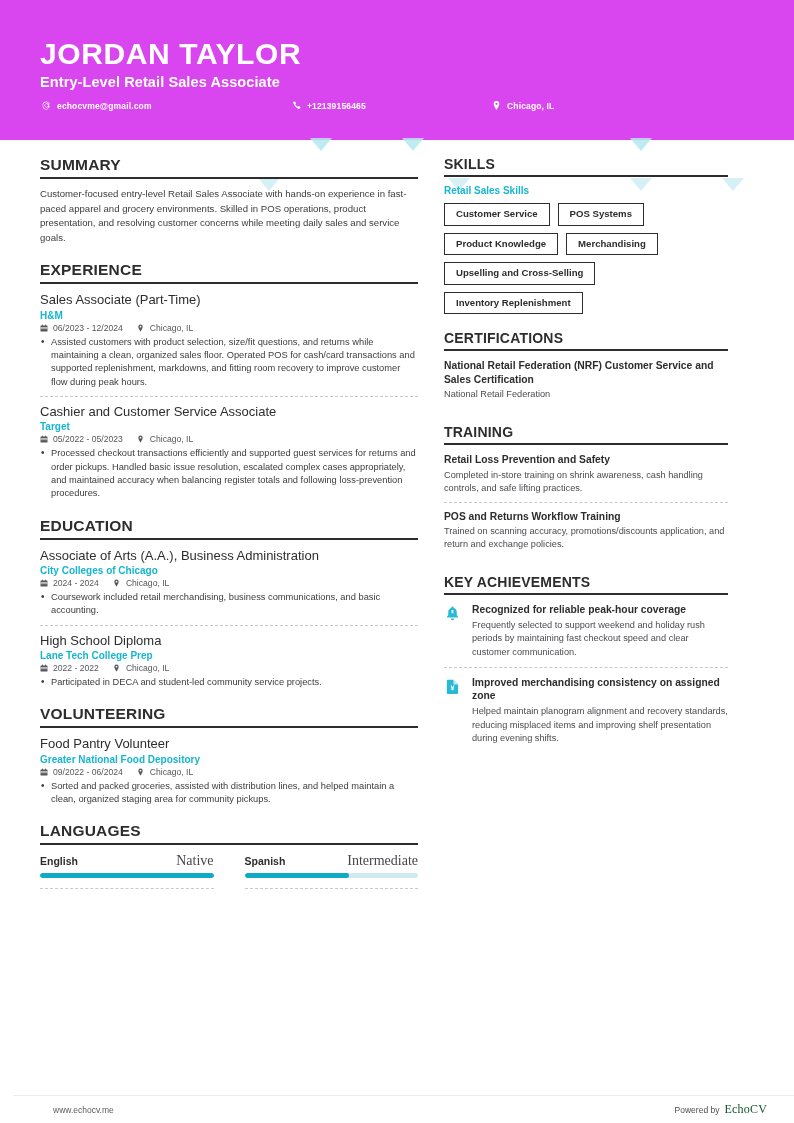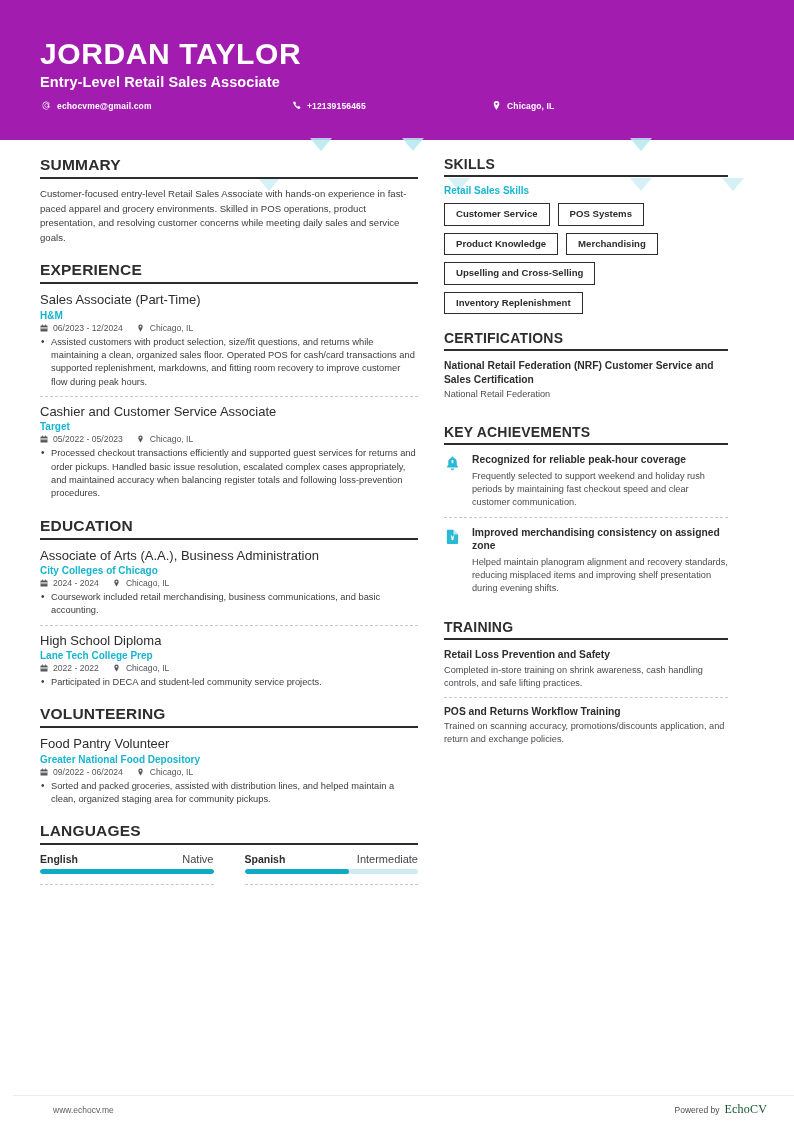--- a/index.html
+++ b/index.html
@@ -14,21 +14,21 @@
     position: relative;
     width: 794px;
     height: 1123px;
     background: #ffffff;
     overflow: hidden;
   }
 
   
   .header {
     position: relative;
-    background: #a21caf;
+    background: #d946ef;
     height: 140px;
     padding: 38px 0 0 40px;
     overflow: hidden;
   }
   .name {
     font-size: 30px;
     font-weight: bold;
     color: #ffffff;
     letter-spacing: 0.6px;
     line-height: 1.05;
@@ -162,21 +162,21 @@
   
   .lang-grid { display: flex; gap: 31px; }
   .lang { flex: 1; }
   .lang-head {
     display: flex;
     justify-content: space-between;
     align-items: baseline;
     margin-bottom: 4px;
   }
   .lang-name { font-size: 10.5px; font-weight: bold; color: #2d2d2d; }
-  .lang-level { font-size: 11px; color: #45464a; }
+  .lang-level { font-size: 14px; color: #45464a; font-family: Liberation Serif, serif; }
   .lang-bar {
     height: 4.5px;
     border-radius: 3px;
     background: #cfeaf1;
     overflow: hidden;
   }
   .lang-bar span {
     display: block;
     height: 100%;
     background: #0fabc4;
@@ -525,20 +525,34 @@
 
       <div class="sec">
         <div class="sec-title sm">CERTIFICATIONS</div>
         <div class="blk">
           <div class="blk-title">National Retail Federation (NRF) Customer Service and Sales Certification</div>
           <div class="blk-sub">National Retail Federation</div>
         </div>
       </div>
 
       <div class="sec">
+        <div class="sec-title sm">TRAINING</div>
+        <div class="blk">
+          <div class="blk-title">Retail Loss Prevention and Safety</div>
+          <div class="blk-sub">Completed in-store training on shrink awareness, cash handling controls, and safe lifting practices.</div>
+        </div>
+        <div class="blk">
+          <div class="blk-title">POS and Returns Workflow Training</div>
+          <div class="clip-wrap">
+            <div class="blk-sub">Trained on scanning accuracy, promotions/discounts application, and return and exchange policies.</div>
+          </div>
+        </div>
+      </div>
+
+      <div class="sec">
         <div class="sec-title sm">KEY ACHIEVEMENTS</div>
 
         <div class="ach">
           <div class="ach-ico">
             <svg width="17" height="17" viewBox="0 0 24 24">
                 <path fill="#2ab9d4" d="M12 2a1.6 1.6 0 011.6 1.6v.7A6 6 0 0118 10v4l1.6 2.4a.7.7 0 01-.6 1.1H5a.7.7 0 01-.6-1.1L6 14v-4a6 6 0 014.4-5.7v-.7A1.6 1.6 0 0112 2z"></path>
                 <path fill="#2ab9d4" d="M9.6 19h4.8a2.4 2.4 0 01-4.8 0z"></path>
                 <rect x="10.8" y="7.2" width="2.4" height="4.6" rx="0.6" fill="#fff"></rect>
               </svg>
           </div>
@@ -556,34 +570,20 @@
                 <path fill="#fff" d="M9.2 10.6h1.6l1.2 2 1.2-2h1.6l-1.8 2.8h1.3v1h-1.6v.7h1.6v1h-1.6v1.3h-1.4v-1.3H9.7v-1h1.6v-.7H9.7v-1H11z"></path>
               </svg>
           </div>
           <div>
             <div class="ach-title">Improved merchandising consistency on assigned zone</div>
             <div class="ach-desc">Helped maintain planogram alignment and recovery standards, reducing misplaced items and improving shelf presentation during evening shifts.</div>
           </div>
         </div>
       </div>
 
-      <div class="sec">
-        <div class="sec-title sm">TRAINING</div>
-        <div class="blk">
-          <div class="blk-title">Retail Loss Prevention and Safety</div>
-          <div class="blk-sub">Completed in-store training on shrink awareness, cash handling controls, and safe lifting practices.</div>
-        </div>
-        <div class="blk">
-          <div class="blk-title">POS and Returns Workflow Training</div>
-          <div class="clip-wrap">
-            <div class="blk-sub">Trained on scanning accuracy, promotions/discounts application, and return and exchange policies.</div>
-          </div>
-        </div>
-      </div>
-
     </div>
   </div>
 
   <div class="footer">
     <div class="footer-url">www.echocv.me</div>
     <div class="footer-right">
       <span class="powered">Powered by</span>
       <span class="brand">EchoCV</span>
     </div>
   </div>

